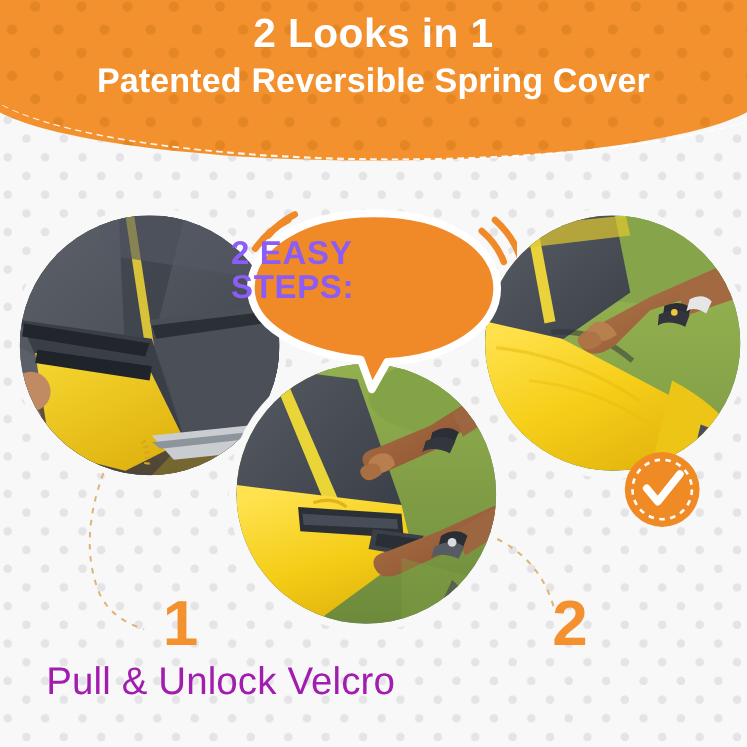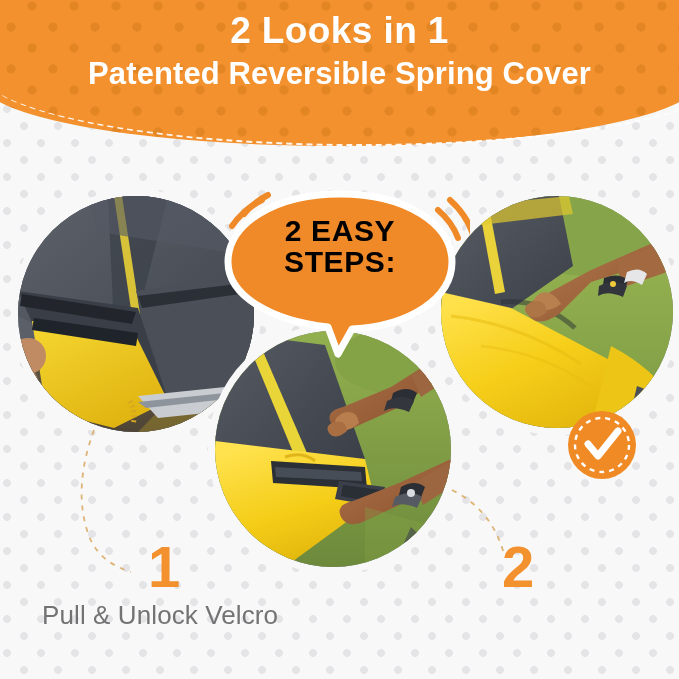--- a/index.html
+++ b/index.html
@@ -63,38 +63,38 @@
   .ph-left  {left:18px; top:196px; width:236px;height:236px;}
   .ph-mid   {left:215px;top:331px; width:236px;height:236px;}
   .ph-right {left:441px;top:196px; width:232px;height:232px;}
 
   .photo svg{display:block;width:100%;height:100%;}
 
   
   .bubble-wrap{position:absolute;left:210px;top:180px;width:260px;height:185px;}
   .bubble-wrap svg{position:absolute;left:0;top:0;}
   .bubble-text{
-    position:absolute;left:0;top:36px;width:260px;text-align:center;
-    color:#000000;font-weight:bold;font-size:30px;line-height:1.03;
+    position:absolute;left:0;top:36px;width:260px;
+    color:#8b5cf6;font-weight:bold;font-size:30px;line-height:1.03;
     letter-spacing:.6px;
   }
   .bubble-text .l2{display:block;margin-top:0;}
 
   
   .check-badge{position:absolute;left:563px;top:406px;width:78px;height:78px;}
 
   
   .connector{position:absolute;left:0;top:0;width:679px;height:679px;pointer-events:none;}
   .step-num{
     position:absolute;color:#f2912e;font-weight:bold;font-size:58px;line-height:1;
   }
   .num-1{left:148px;top:538px;}
   .num-2{left:502px;top:538px;}
   .caption{
-    position:absolute;color:#737373;font-size:26px;font-weight:normal;
+    position:absolute;color:#a21caf;font-size:35px;font-weight:normal;
     letter-spacing:.1px;white-space:nowrap;text-align:center;
   }
   .cap-1{left:42px;top:600px;}
   .cap-2{left:402px;top:600px;}
 </style>
 </head>
 <body>
 
 <div id="stage">
 

